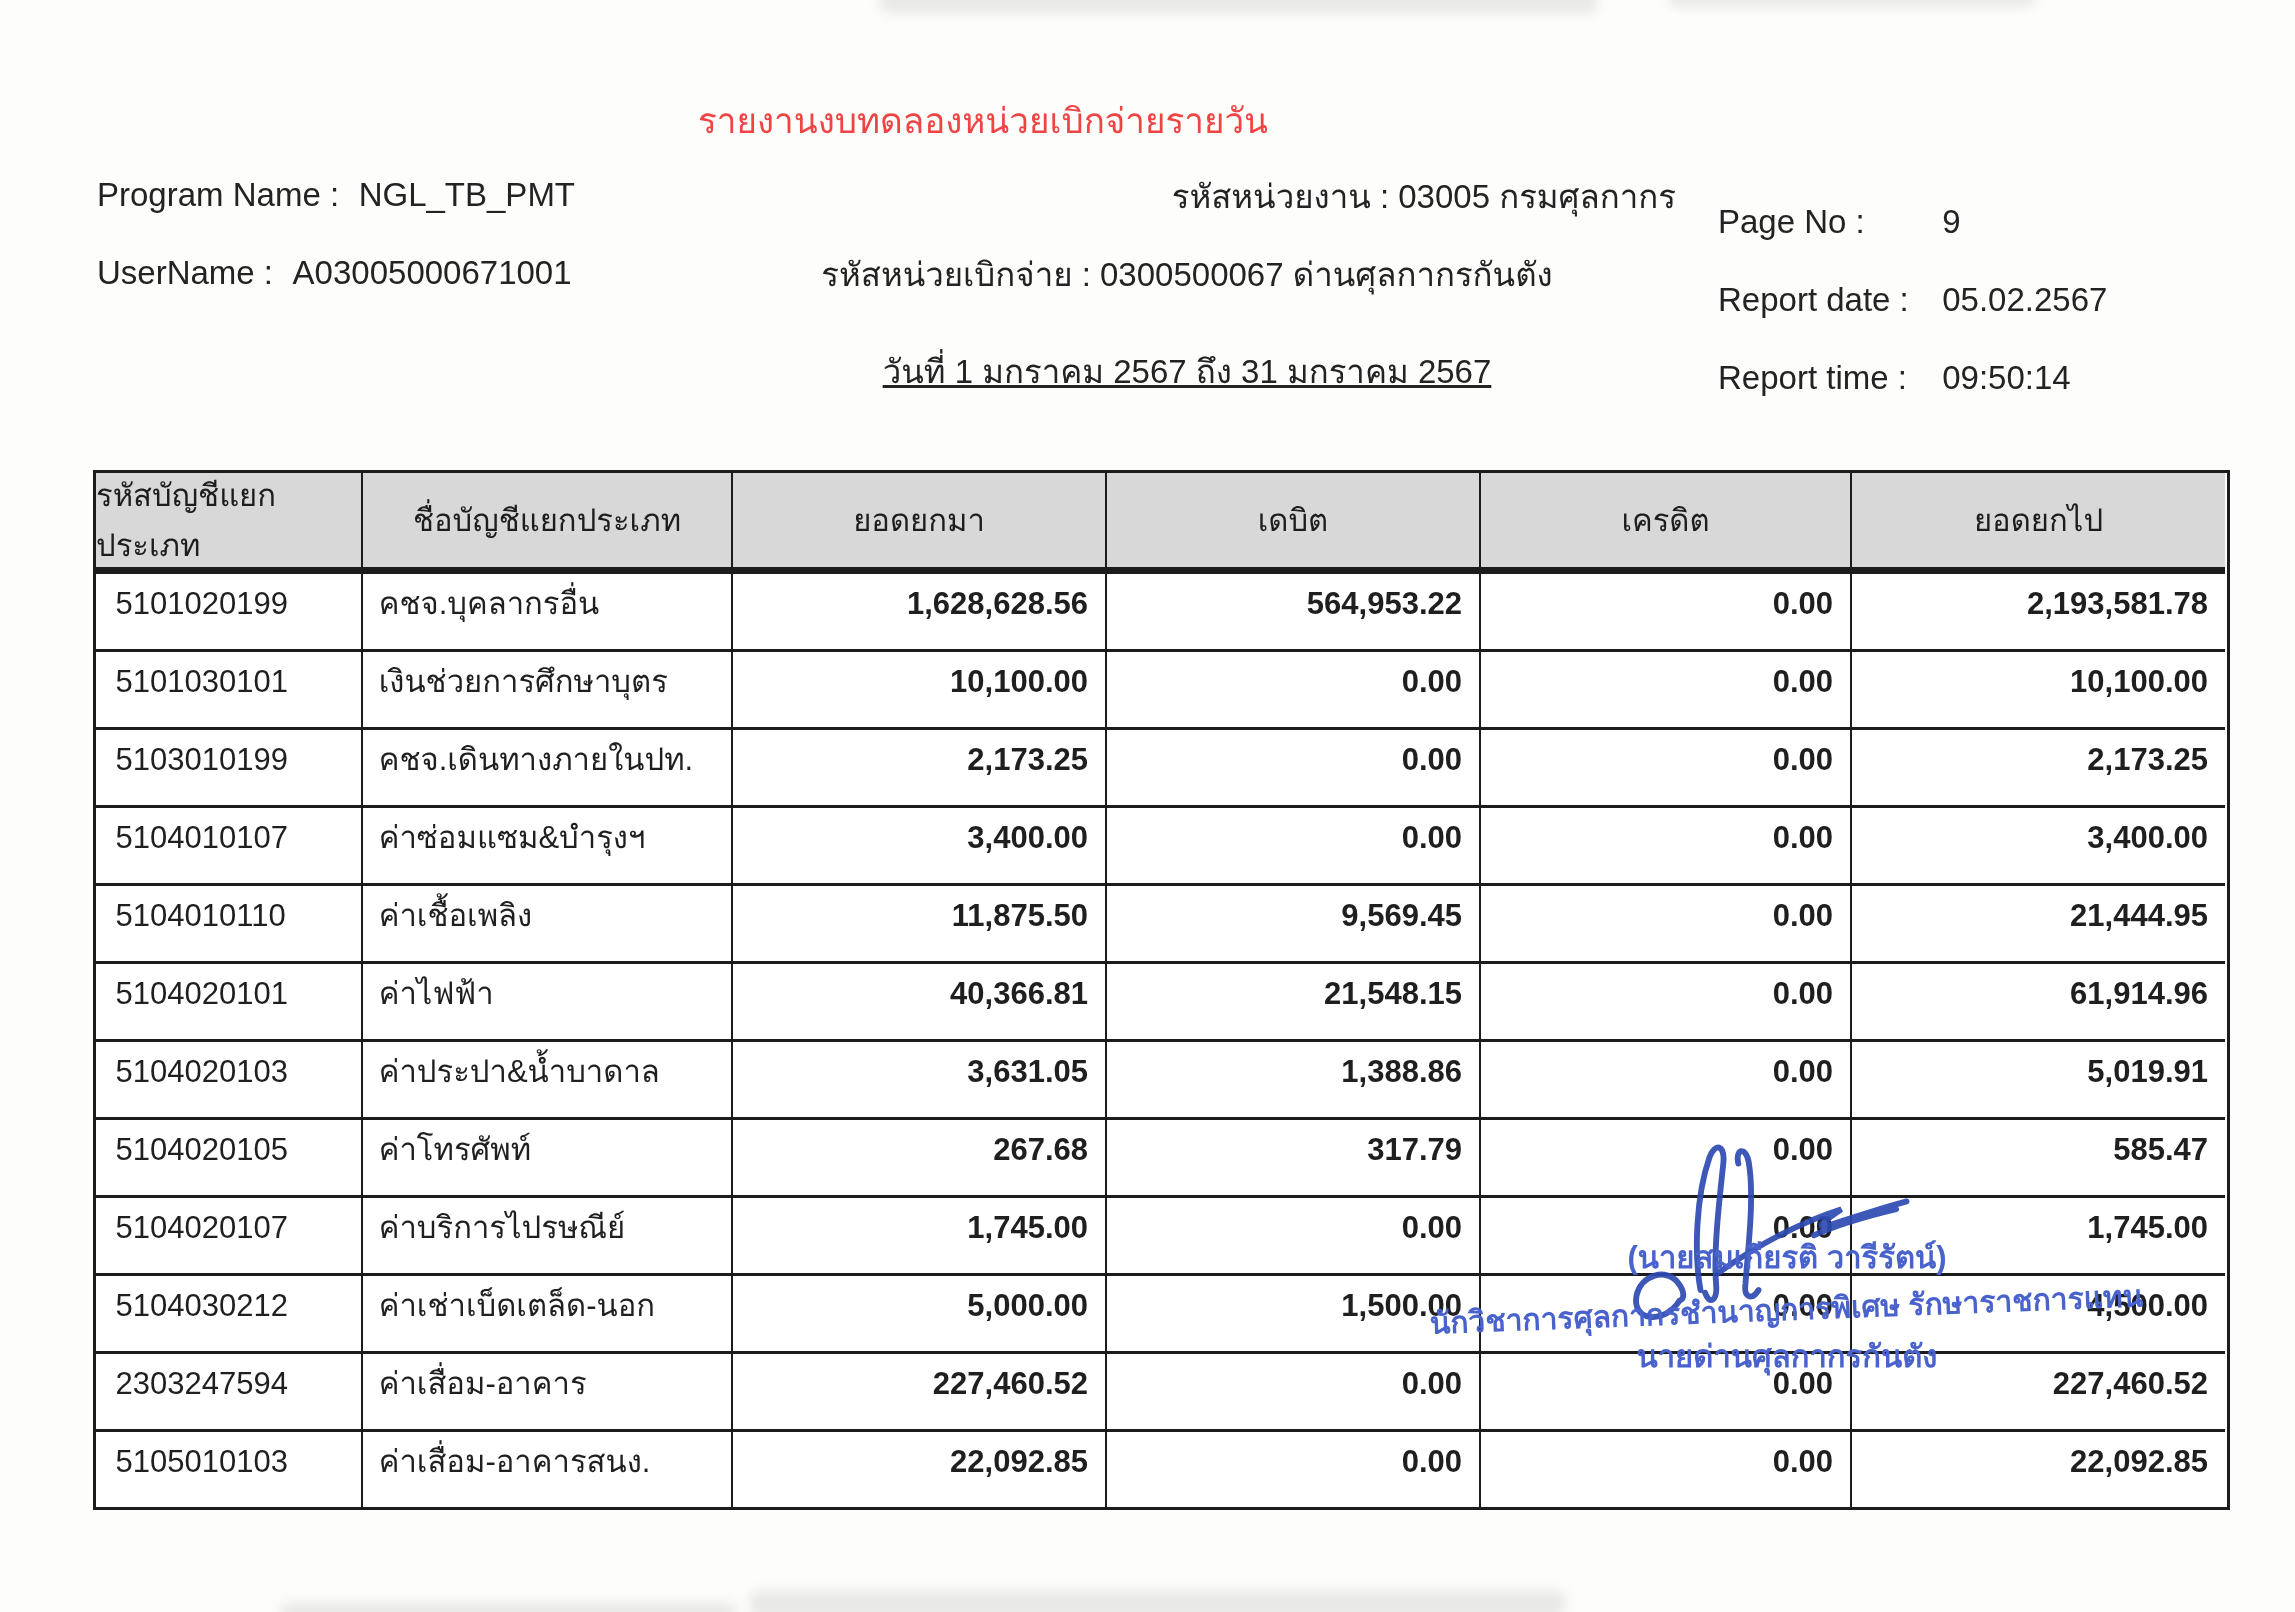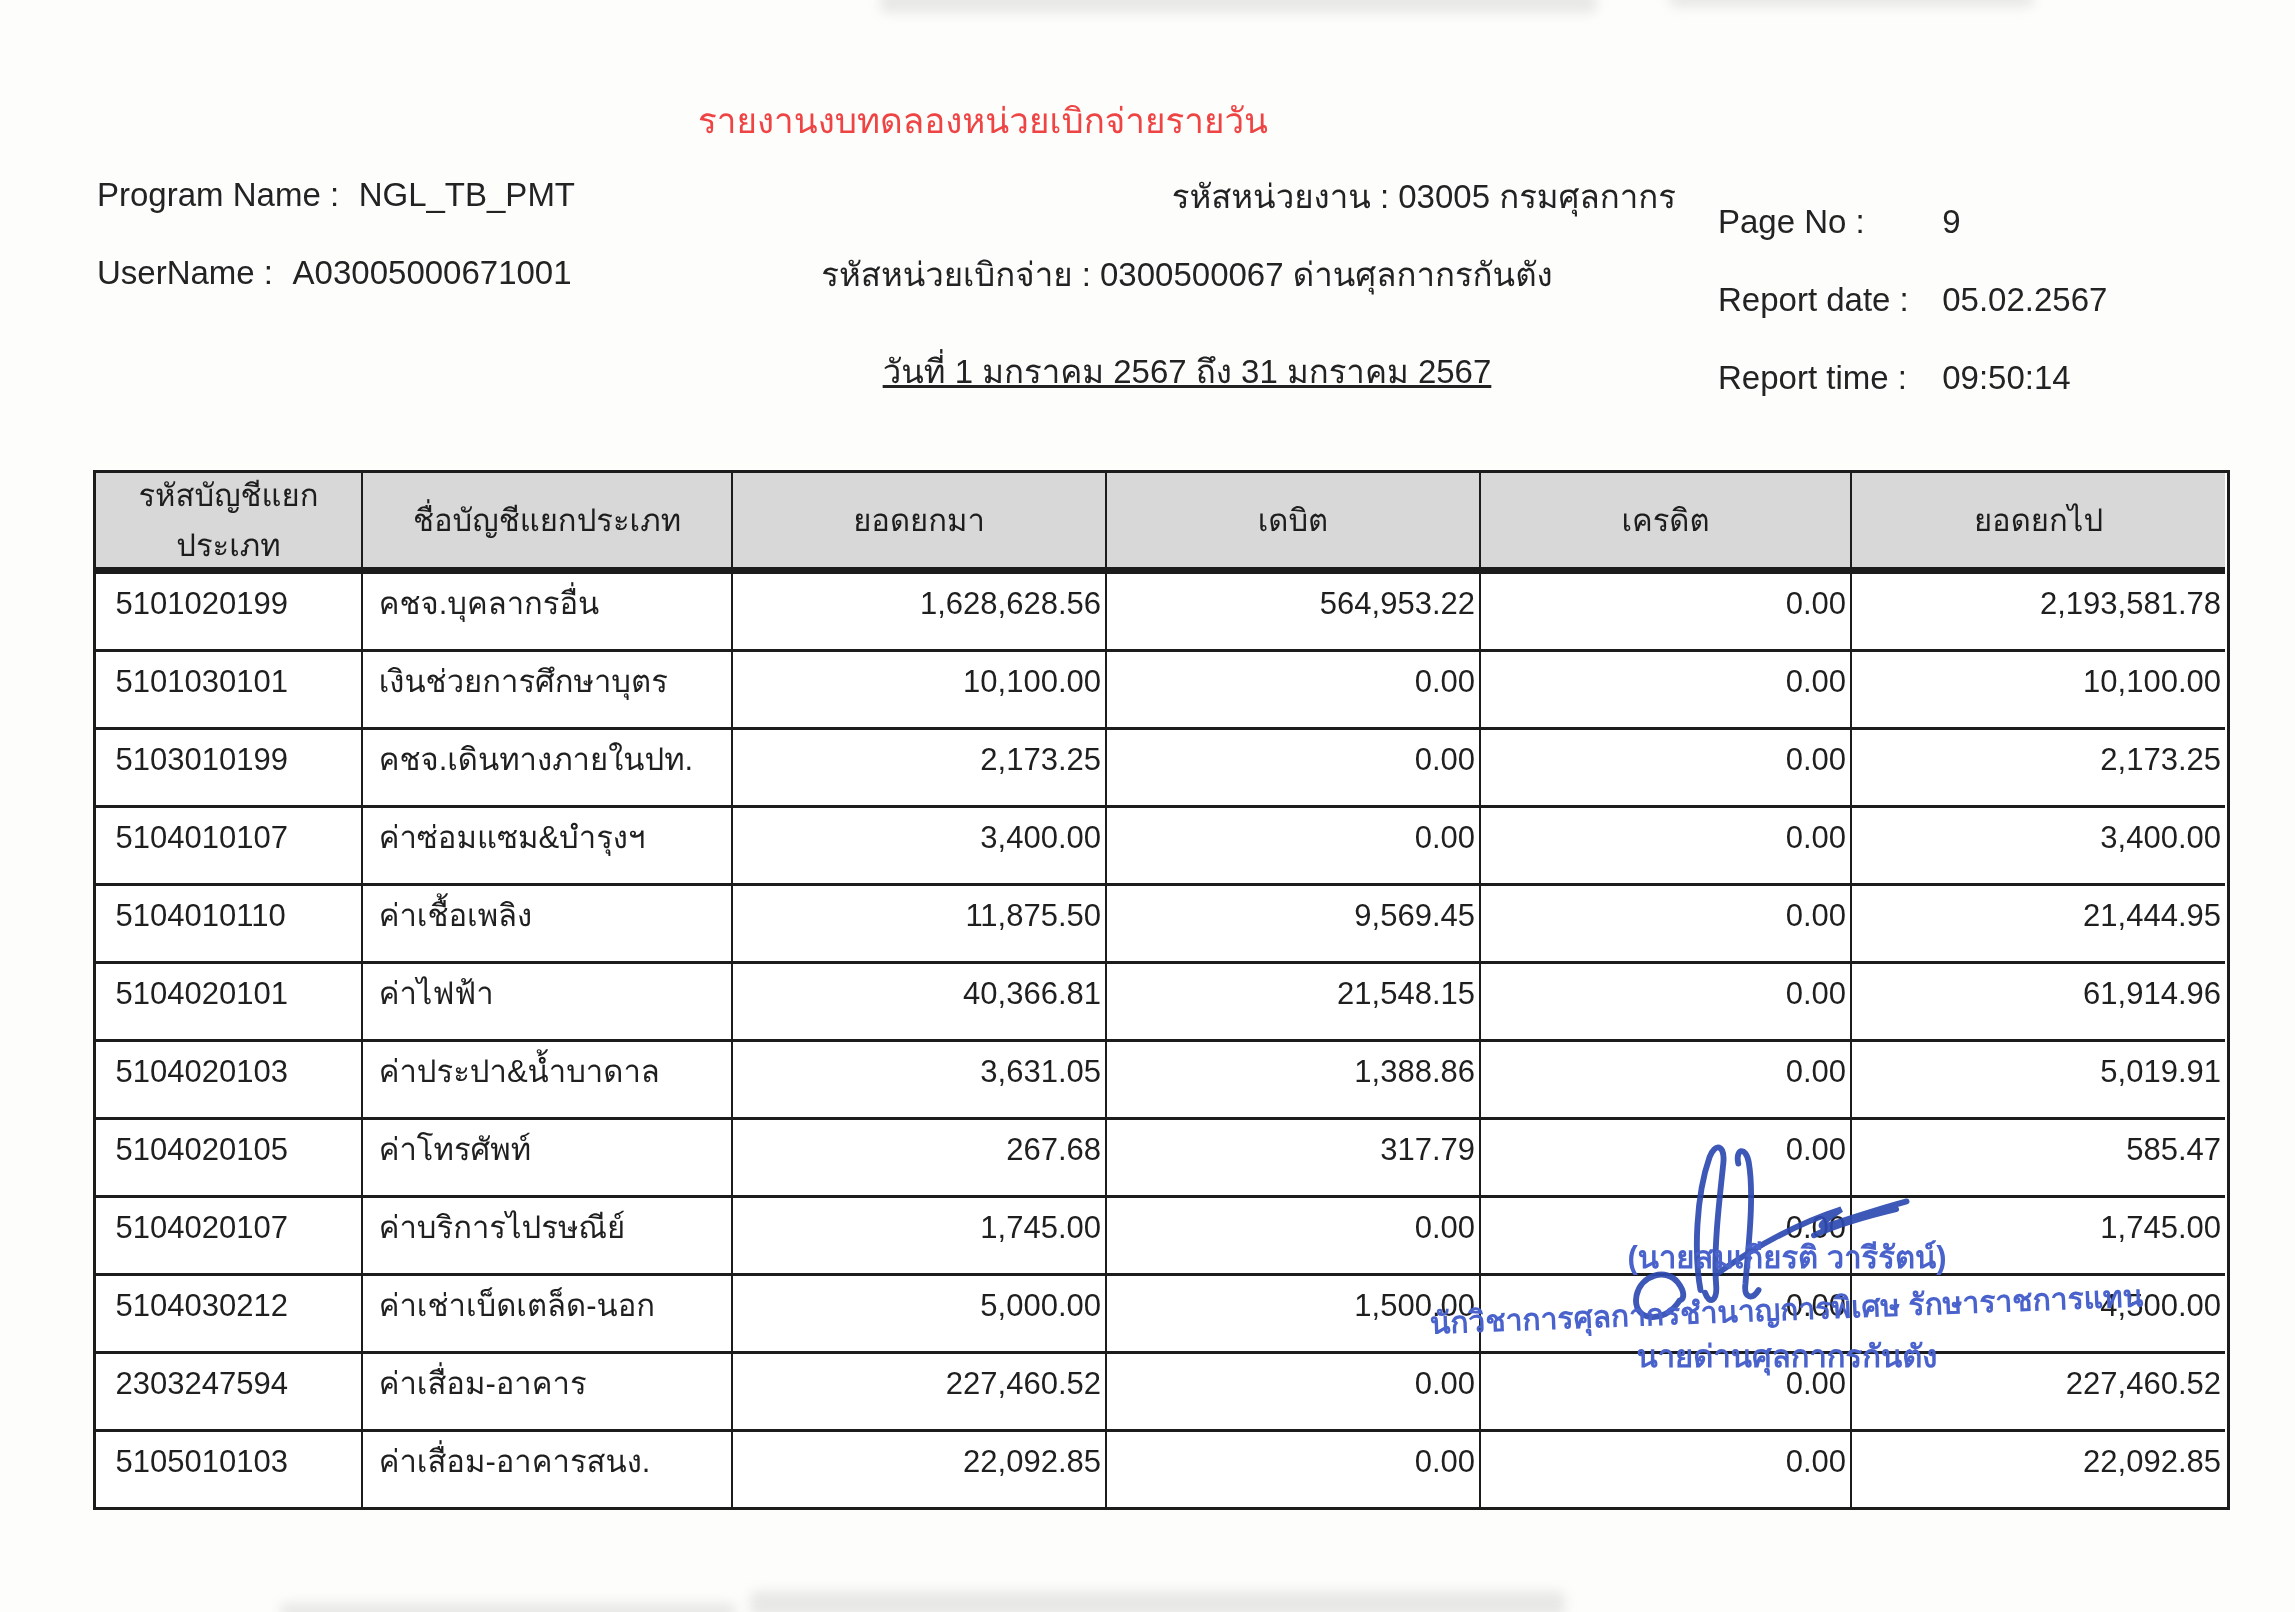--- a/index.html
+++ b/index.html
@@ -35,21 +35,20 @@
   #rdate{top:249px;}
   #rtime{top:327px;}
 
   .tbl{
     position:absolute;left:93px;top:470px;width:2131px;
     display:grid;
     grid-template-columns:267px 370px 374px 374px 371px 373px;
     grid-template-rows:98px repeat(12,78px);
     border:3.9px solid #1c1c1c;
     background:#fff;
-    text-align:center;
   }
   .tr{display:contents;}
   .th{
     background:#d8d8d8;
     border-right:2.6px solid #1c1c1c;
     border-bottom:4.6px solid #1c1c1c;
     display:flex;align-items:center;justify-content:center;
     font-size:31px;color:#1d1d1d;
   }
   .td{
@@ -57,21 +56,21 @@
     border-top:3.3px solid #1c1c1c;
     display:flex;align-items:flex-start;
     font-size:31px;color:#1f1f1f;line-height:1.3;
     padding-top:10.4px;box-sizing:border-box;
   }
   .tr .th:first-child, .tr .td:first-child{border-left:none;}
   .tr .th:last-child, .tr .td:last-child{border-right:none;}
   .tr:first-of-type .td{border-top:none;}
   .c-code{padding-left:19.6px;}
   .c-name{padding-left:15.7px;}
-  .c-num{justify-content:flex-end;padding-right:4px;}
+  .c-num{justify-content:flex-end;padding-right:17px;font-weight:bold;}
 
   .sig-svg{position:absolute;left:1617px;top:1136px;width:300px;height:196px;}
   .stamp{
     position:absolute;color:#4a63cc;text-align:center;white-space:nowrap;
     font-size:31px;font-weight:600;line-height:1.3;
   }
   #stamp1{left:1559px;top:1238px;width:456px;}
   #stamp2{left:1330px;top:1290px;width:913px;font-size:30px;transform:rotate(-2.2deg);}
   #stamp3{left:1559px;top:1337px;width:456px;}
 </style>

